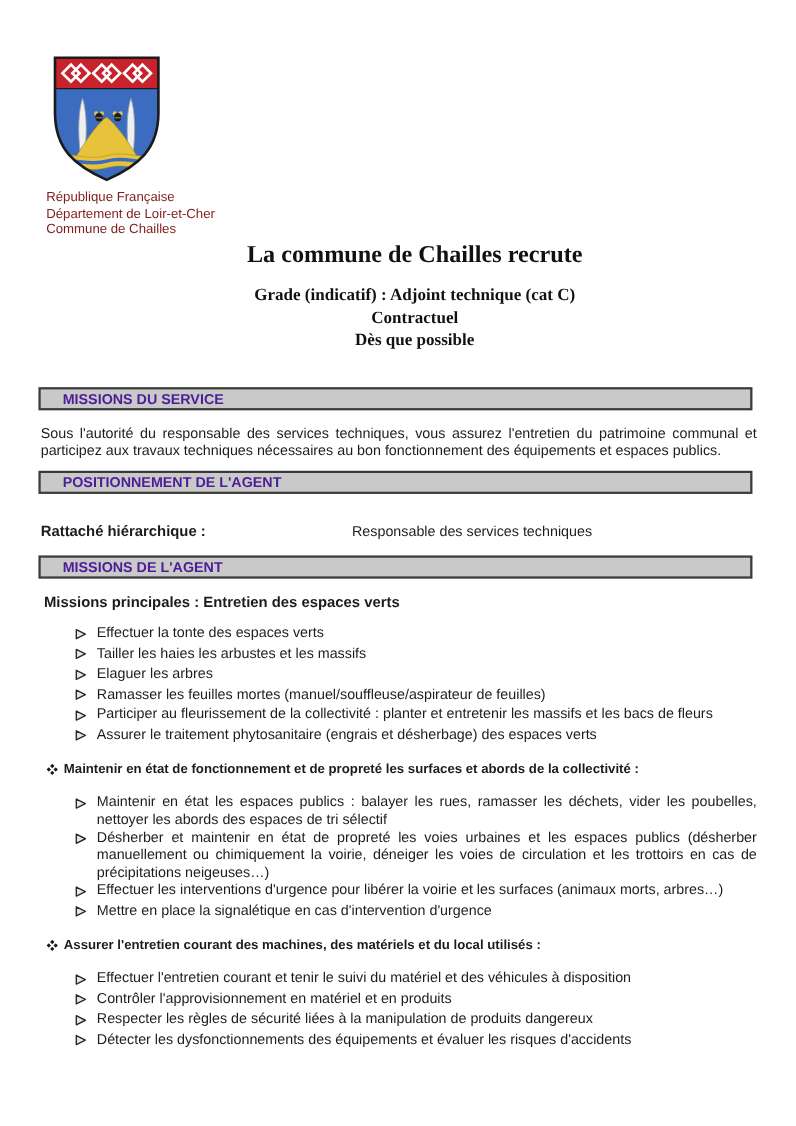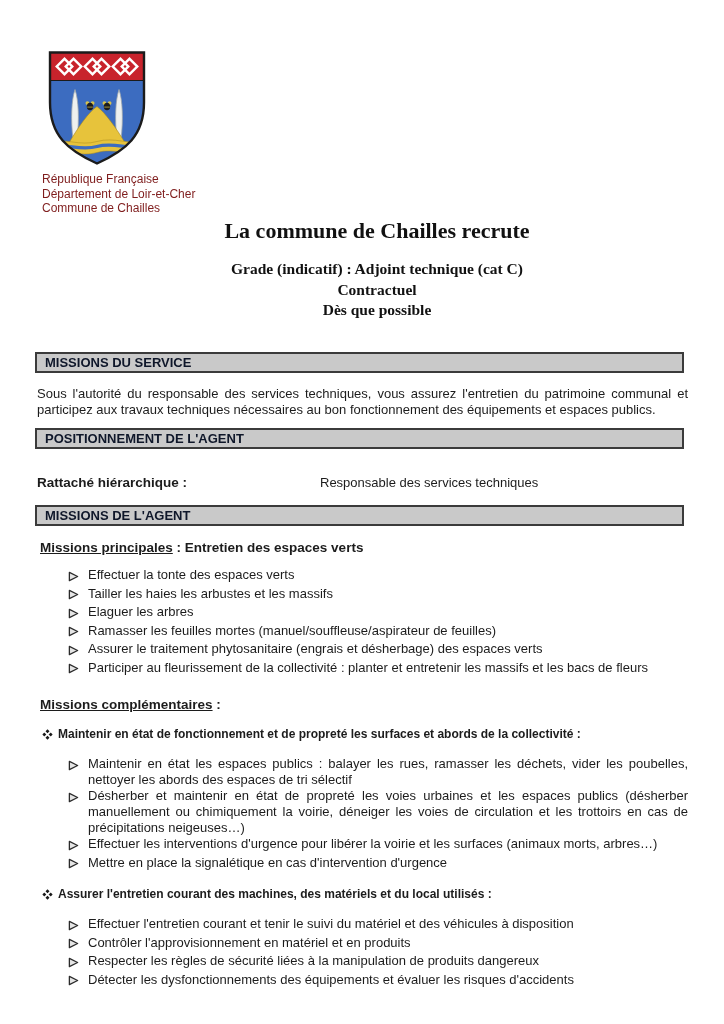--- a/index.html
+++ b/index.html
@@ -8,31 +8,31 @@
   
   .crest{position:absolute;left:42px;top:47px;width:110px;height:123px;}
   .org{position:absolute;left:42px;top:172px;font-size:12px;line-height:14.7px;color:#7f1d1d;}
   
   .title-wrap{position:absolute;left:45px;right:15px;top:218px;text-align:center;
         font-family:"Liberation Serif",serif;font-weight:bold;font-size:22px;color:#111;}
   .subtitle-wrap{position:absolute;left:45px;right:15px;top:259px;text-align:center;
         font-family:"Liberation Serif",serif;font-weight:bold;font-size:15.5px;line-height:20.5px;color:#111;}
   
   .content{position:absolute;left:35px;right:36px;top:352px;font-size:13px;line-height:16px;}
-  .bar{background:#c9c9c9;border:2px solid #3b3b3b;padding:1px 8px;margin-right:4px;
-       font-weight:bold;font-size:13px;line-height:15px;color:#0f172a;}
+  .bar{background:#c9c9c9;border:2px solid #3b3b3b;padding:1px 20px;margin-right:4px;
+       font-weight:bold;font-size:13px;line-height:15px;color:#4c1d95;}
   .para{margin:13px 0 0 2px;text-align:justify;text-align-last:left;}
   .bar-pos{margin-top:10px;}
   .kv{position:relative;margin-top:26px;height:15px;}
   .kv-label{position:absolute;left:2px;font-weight:bold;font-size:13.5px;}
   .kv-value{position:absolute;left:285px;}
   .bar-ma{margin-top:15px;}
   .lead{margin:14px 0 0 5px;font-weight:bold;font-size:13.5px;}
   .lead.second{margin-top:19px;}
-  .u{text-decoration:underline;}
+  .u{}
   .blist{margin-top:11px;}
   .blist.tight{margin-top:12px;}
   .bullet-row{display:flex;margin-left:33px;}
   .bullet-icon{flex:none;width:20px;padding-top:2.5px;}
   .bullet-text{flex:1;text-align:justify;text-align-last:left;}
   .gheading{display:flex;margin:13px 0 0 7px;font-weight:bold;font-size:12px;}
   .gheading .diamond{flex:none;width:16px;padding-top:2px;}
   .gheading .gtext{flex:1;}
 </style>
 </head>
@@ -156,32 +156,31 @@
           <span class="bullet-icon"><svg width="11" height="11" viewBox="0 0 12 12">
               <path d="M1.5 1.5 L10.5 6 L1.5 10.5 Z" fill="#e6e6e6" stroke="#2b2b2b" stroke-width="1.4" stroke-linejoin="round"></path>
             </svg></span>
           <span class="bullet-text">Ramasser les feuilles mortes (manuel/souffleuse/aspirateur de feuilles)</span>
         </div>
 
         <div class="bullet-row">
           <span class="bullet-icon"><svg width="11" height="11" viewBox="0 0 12 12">
               <path d="M1.5 1.5 L10.5 6 L1.5 10.5 Z" fill="#e6e6e6" stroke="#2b2b2b" stroke-width="1.4" stroke-linejoin="round"></path>
             </svg></span>
+          <span class="bullet-text">Participer au fleurissement de la collectivité : planter et entretenir les massifs et les bacs de fleurs</span>
+        </div>
+
+        <div class="bullet-row">
+          <span class="bullet-icon"><svg width="11" height="11" viewBox="0 0 12 12">
+              <path d="M1.5 1.5 L10.5 6 L1.5 10.5 Z" fill="#e6e6e6" stroke="#2b2b2b" stroke-width="1.4" stroke-linejoin="round"></path>
+            </svg></span>
           <span class="bullet-text">Assurer le traitement phytosanitaire (engrais et désherbage) des espaces verts</span>
         </div>
-
-        <div class="bullet-row">
-          <span class="bullet-icon"><svg width="11" height="11" viewBox="0 0 12 12">
-              <path d="M1.5 1.5 L10.5 6 L1.5 10.5 Z" fill="#e6e6e6" stroke="#2b2b2b" stroke-width="1.4" stroke-linejoin="round"></path>
-            </svg></span>
-          <span class="bullet-text">Participer au fleurissement de la collectivité : planter et entretenir les massifs et les bacs de fleurs</span>
-        </div>
       </div>
 
-    <p class="lead second"><span class="u">Missions complémentaires</span><span> :</span></p>
 
     <div class="gheading">
       <span class="diamond"><svg width="11" height="11" viewBox="0 0 12 12">
             <path d="M6 0.4 L11.6 6 L6 11.6 L0.4 6 Z" fill="#1a1a1a"></path>
             <path d="M0.4 0.4 L11.6 11.6 M11.6 0.4 L0.4 11.6" stroke="#ffffff" stroke-width="1.8"></path>
           </svg></span>
       <span class="gtext">Maintenir en état de fonctionnement et de propreté les surfaces et abords de la collectivité :</span>
     </div>
     <div class="blist tight">
 

